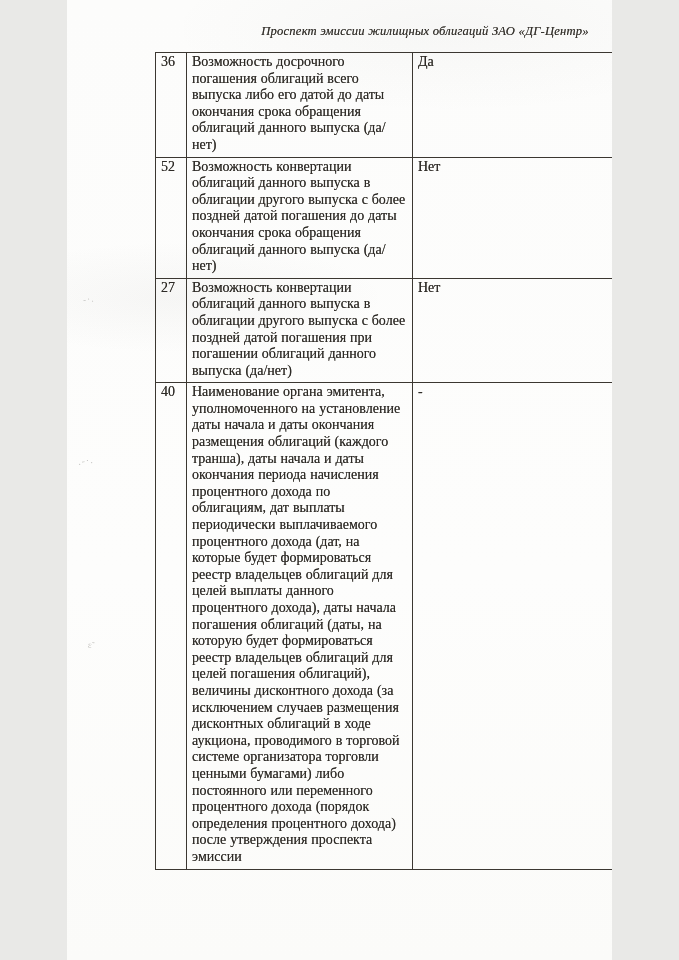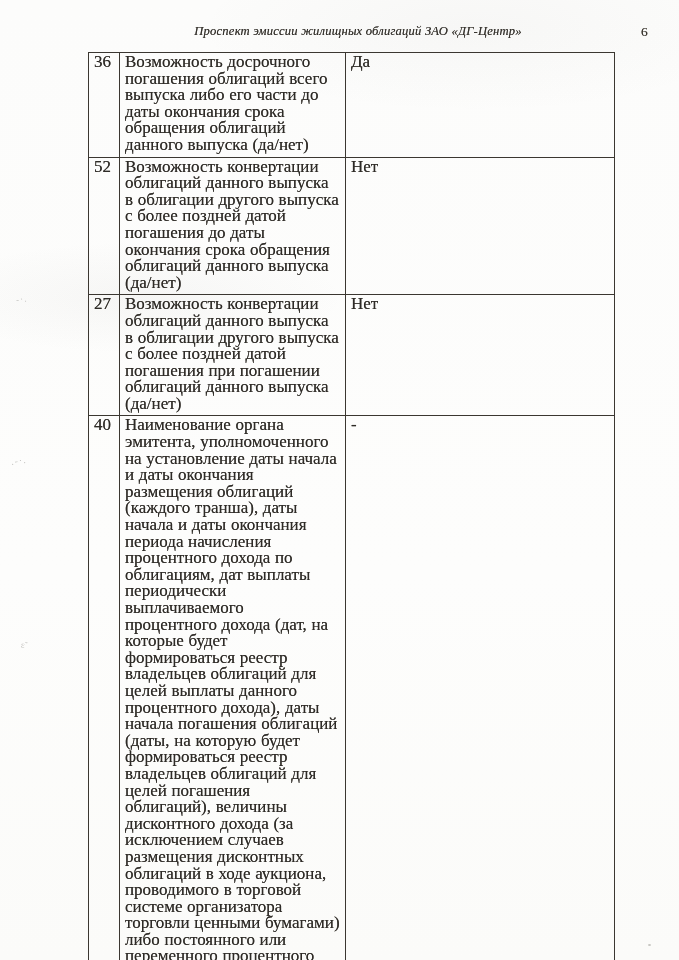--- a/index.html
+++ b/index.html
@@ -2,21 +2,21 @@
 <html><head>
 <meta charset="utf-8">
 <style>
   html, body {
     margin: 0;
     padding: 0;
     background: #e9e9e7;
   }
   .page {
     position: relative;
-    width: 679px;
+    width: 545px;
     height: 960px;
     margin: 0 auto;
     background:
       radial-gradient(ellipse 300px 80px at 20% 31%, rgba(120,118,112,0.05), rgba(0,0,0,0) 70%),
       radial-gradient(ellipse 400px 120px at 70% 3%, rgba(120,118,112,0.04), rgba(0,0,0,0) 70%),
       linear-gradient(180deg, #fcfcfb 0%, #fdfdfc 60%, #fbfbf9 100%);
     overflow: hidden;
     font-family: "Liberation Serif", "DejaVu Serif", serif;
     color: #2e2b27;
   }
@@ -45,21 +45,21 @@
     position: absolute;
     top: 52px;
     left: 88px;
     width: 526px;
     border-collapse: collapse;
     table-layout: fixed;
   }
   table.doc-table td {
     border: 1.6px solid #3b3731;
     vertical-align: top;
-    font-size: 17px;
+    font-size: 14px;
     line-height: 16.6px;
     padding: 1px 5px 3px 5px;
     color: #2e2b27;
     word-spacing: 0.4px;
   }
   td.cell-num {
     padding-left: 6px;
     padding-top: 1px;
     font-size: 13.8px;
   }
@@ -98,21 +98,21 @@
 
   <table class="doc-table scan-text">
     <colgroup>
       <col style="width:31px">
       <col style="width:226px">
       <col style="width:269px">
     </colgroup>
     <tbody>
       <tr style="height:83px">
         <td class="cell-num">36</td>
-        <td class="cell-question">Возможность досрочного погашения облигаций всего выпуска либо его части до даты окончания срока обращения облигаций данного выпуска (да/нет)</td>
+        <td class="cell-question">Возможность досрочного погашения облигаций всего выпуска либо его датой до даты окончания срока обращения облигаций данного выпуска (да/нет)</td>
         <td class="cell-answer">Да</td>
       </tr>
       <tr style="height:96px">
         <td class="cell-num">52</td>
         <td class="cell-question">Возможность конвертации облигаций данного выпуска в облигации другого выпуска с более поздней датой погашения до даты окончания срока обращения облигаций данного выпуска (да/нет)</td>
         <td class="cell-answer">Нет</td>
       </tr>
       <tr style="height:85px">
         <td class="cell-num">27</td>
         <td class="cell-question">Возможность конвертации облигаций данного выпуска в облигации другого выпуска с более поздней датой погашения при погашении облигаций данного выпуска (да/нет)</td>

